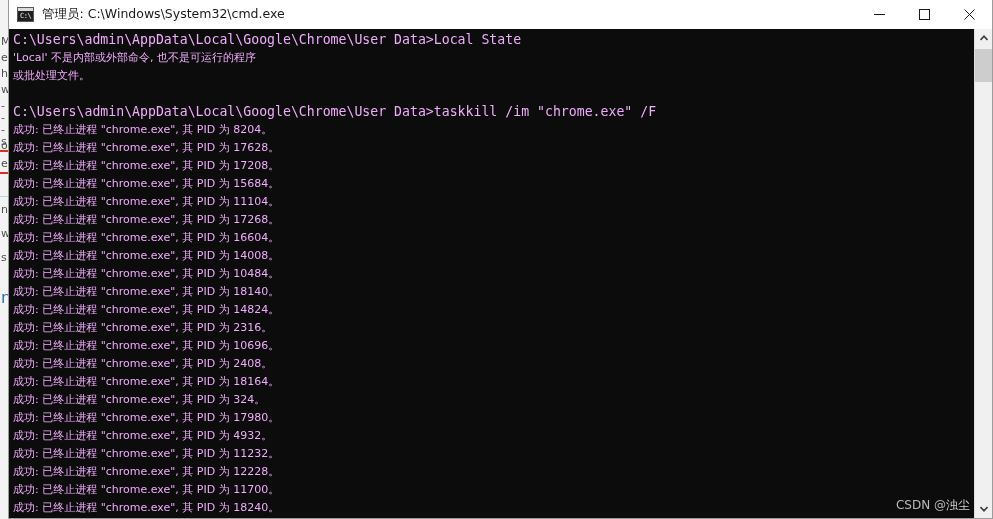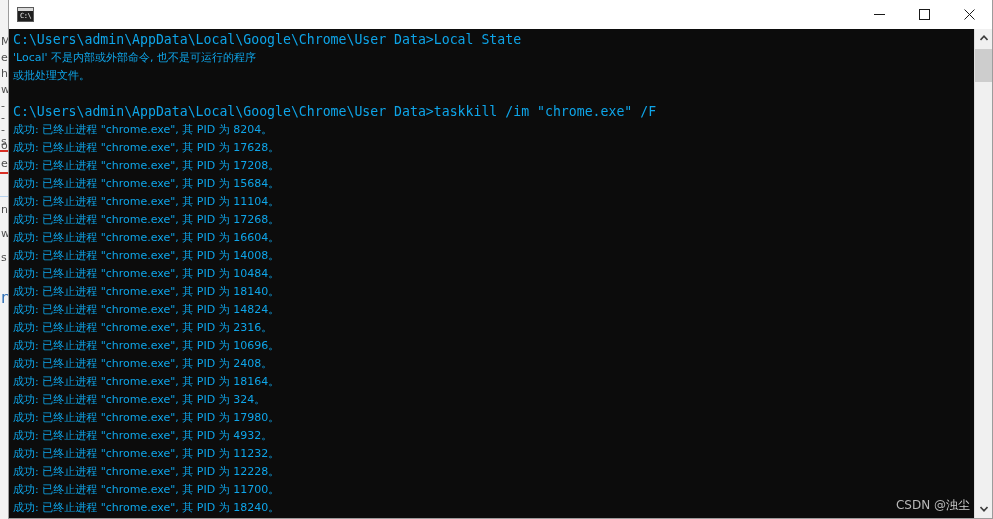--- a/index.html
+++ b/index.html
@@ -146,21 +146,21 @@
     background: #0c0c0c;
     overflow: hidden;
   }
 
   .term-text {
     flex: 1;
     background: #0c0c0c;
     font-family: "DejaVu Sans Mono", monospace;
     font-size: 13.2px;
     line-height: 18px;
-    color: #0ea5e9;
+    color: #f0abfc;
     padding: 2px 0 12px 4px;
     white-space: pre;
     overflow: hidden;
     letter-spacing: 0px;
   }
   .term-line {
     height: 18px;
     white-space: pre;
     overflow: hidden;
   }
@@ -245,20 +245,21 @@
     <div class="bg-glyph" style="top:252px;">s</div>
     <div class="bg-glyph big" style="top:292px;">n</div>
   </div>
 
   <div class="cmd-window">
 
     <div class="titlebar">
       <div class="cmd-icon">
         <span class="prompt">C:\</span>
       </div>
+      <span class="title-text">管理员: C:\Windows\System32\cmd.exe</span>
 
       <div class="win-controls">
         <div class="win-btn">
           <svg width="11" height="11" viewBox="0 0 11 11">
             <line x1="0" y1="5.5" x2="11" y2="5.5" stroke="#1a1a1a" stroke-width="1"></line>
           </svg>
         </div>
         <div class="win-btn">
           <svg width="11" height="11" viewBox="0 0 11 11">
             <rect x="0.5" y="0.5" width="10" height="10" fill="none" stroke="#1a1a1a" stroke-width="1"></rect>

